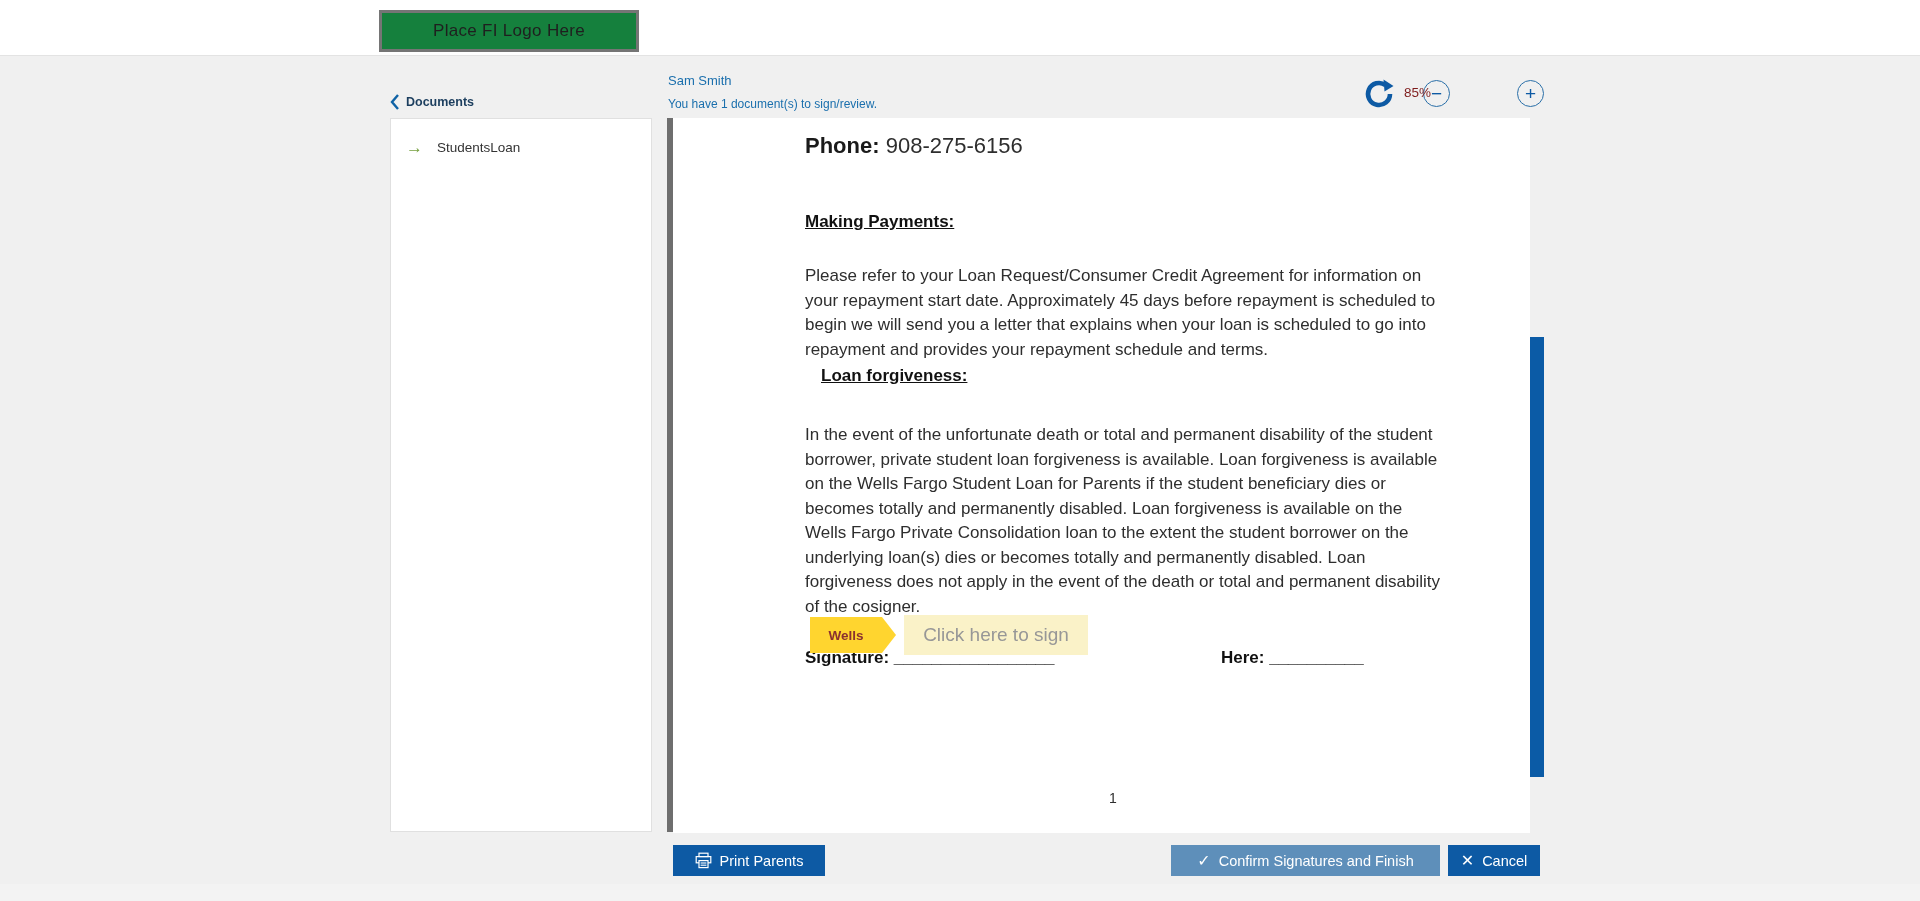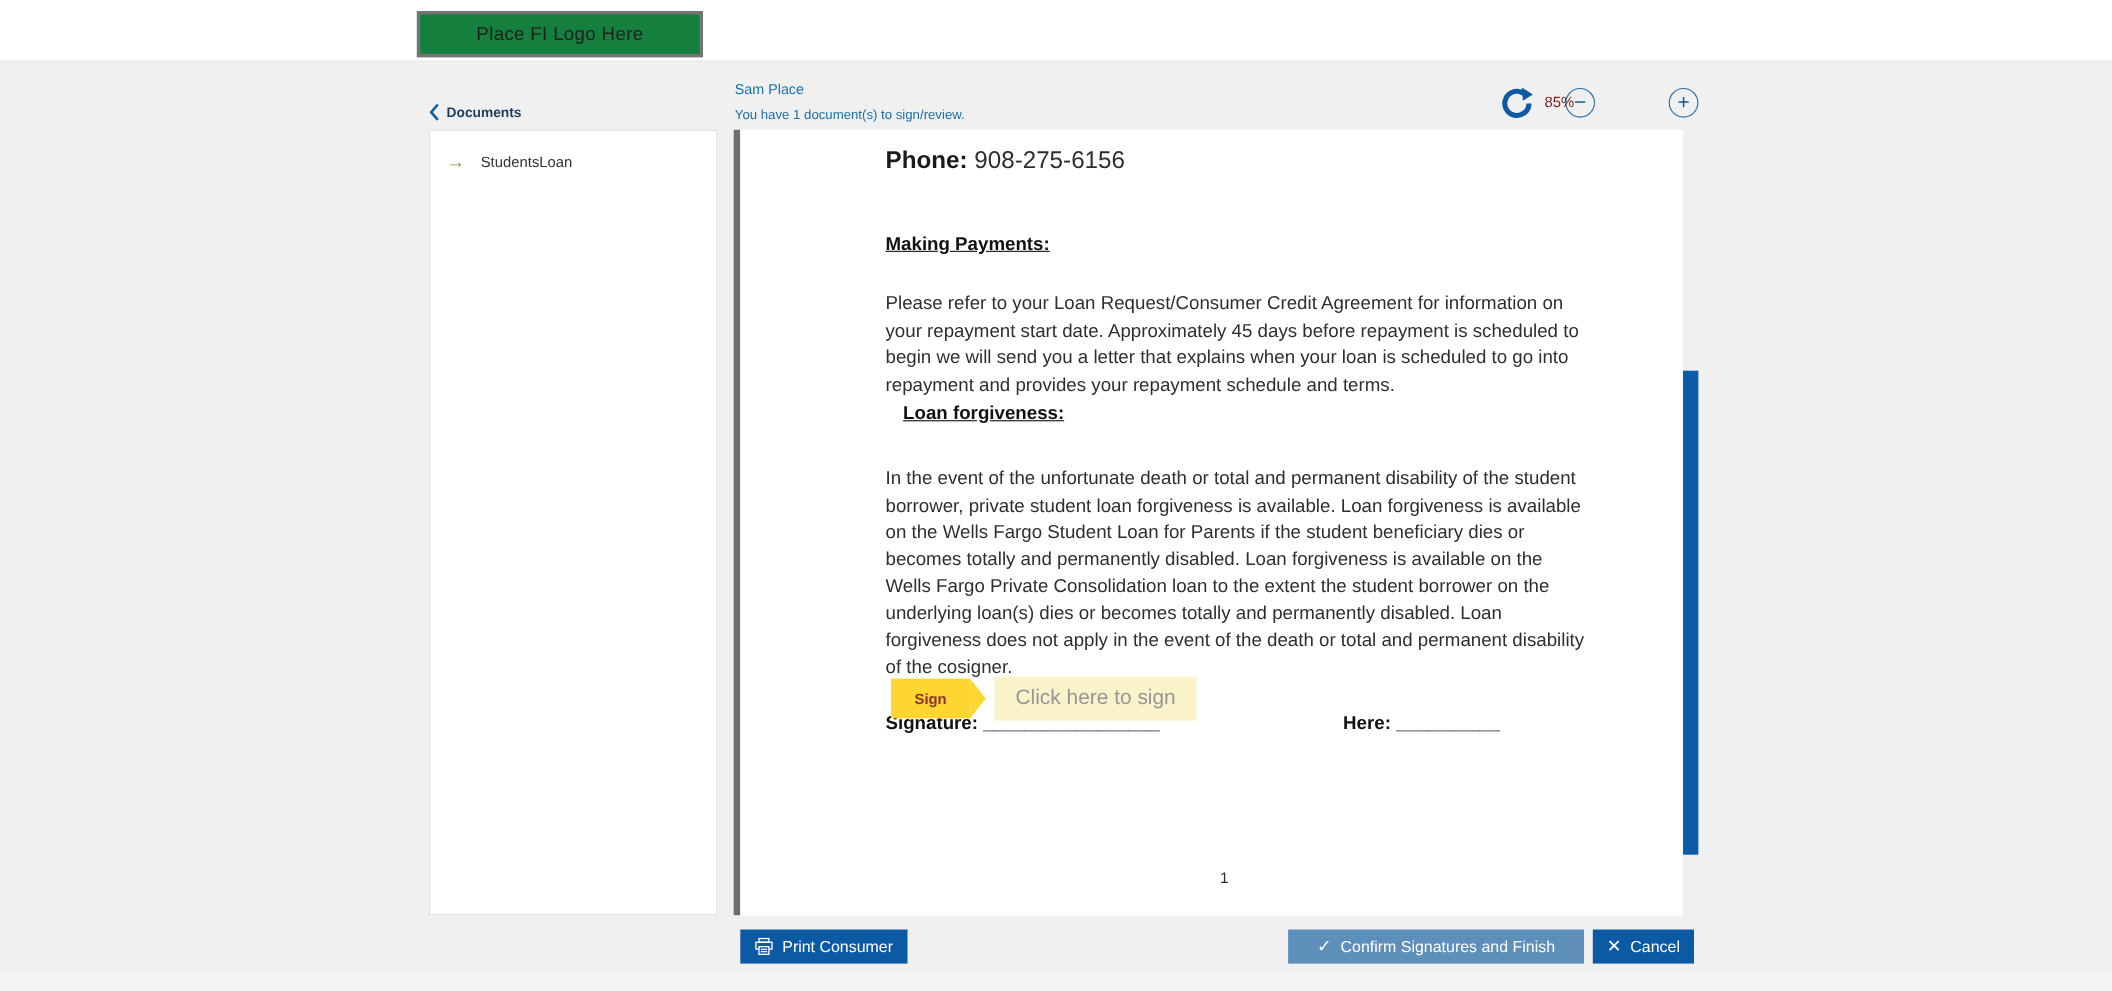--- a/index.html
+++ b/index.html
@@ -98,21 +98,21 @@
   <div class="logo-box">Place FI Logo Here</div>
 </div>
 
 <div class="back-nav">
   <svg width="10" height="18" viewBox="0 0 10 18">
     <polyline points="8,2 2,9 8,16" fill="none" stroke="#0f62a5" stroke-width="2.4"></polyline>
   </svg>
   <span class="label">Documents</span>
 </div>
 
-<div class="user-name">Sam Place</div>
+<div class="user-name">Sam Smith</div>
 <div class="doc-notice">You have 1 document(s) to sign/review.</div>
 
 <div class="refresh-btn">
   <svg width="30" height="30" viewBox="0 0 30 30">
     <path d="M 26 15 A 11 11 0 1 1 21.5 6.1" fill="none" stroke="#0d5aa4" stroke-width="4.6"></path>
     <polygon points="19.5,0.5 29.5,7 20.5,12.5" fill="#0d5aa4"></polygon>
   </svg>
 </div>
 <div class="circle-btn minus-btn">
   <span>−</span>
@@ -136,21 +136,21 @@
     <b>Phone:</b>
     <span>908-275-6156</span>
   </div>
 
   <div class="doc-heading h-making">Making Payments:</div>
   <p class="doc-para p-making">Please refer to your Loan Request/Consumer Credit Agreement for information on your repayment start date. Approximately 45 days before repayment is scheduled to begin we will send you a letter that explains when your loan is scheduled to go into repayment and provides your repayment schedule and terms.</p>
 
   <div class="doc-heading h-forgive">Loan forgiveness:</div>
   <p class="doc-para p-forgive">In the event of the unfortunate death or total and permanent disability of the student borrower, private student loan forgiveness is available. Loan forgiveness is available on the Wells Fargo Student Loan for Parents if the student beneficiary dies or becomes totally and permanently disabled. Loan forgiveness is available on the Wells Fargo Private Consolidation loan to the extent the student borrower on the underlying loan(s) dies or becomes totally and permanently disabled. Loan forgiveness does not apply in the event of the death or total and permanent disability of the cosigner.</p>
 
-  <div class="sign-tab">Sign</div>
+  <div class="sign-tab">Wells</div>
   <div class="sign-cta">Click here to sign</div>
 
   <div class="sig-row">
     <span class="sig-field">
       <span>Signature:</span>
       <span>_________________</span>
     </span>
     <span class="date-field">
       <span>Here:</span>
       <span>__________</span>
@@ -163,21 +163,21 @@
 <div class="page-scrollbar"></div>
 
 <button class="btn print-btn">
   <svg width="17" height="17" viewBox="0 0 17 17">
     <rect x="4" y="1.2" width="9" height="3.4" fill="none" stroke="#ffffff" stroke-width="1.2"></rect>
     <rect x="1.2" y="4.6" width="14.6" height="6.2" fill="none" stroke="#ffffff" stroke-width="1.2"></rect>
     <rect x="4" y="8.6" width="9" height="7" fill="#0d5aa4" stroke="#ffffff" stroke-width="1.2"></rect>
     <line x1="5.6" y1="11" x2="11.4" y2="11" stroke="#ffffff" stroke-width="1.1"></line>
     <line x1="5.6" y1="13.2" x2="11.4" y2="13.2" stroke="#ffffff" stroke-width="1.1"></line>
   </svg>
-  <span>Print Consumer</span>
+  <span>Print Parents</span>
 </button>
 
 <button class="btn confirm-btn">
   <span class="glyph">✓</span>
   <span>Confirm Signatures and Finish</span>
 </button>
 
 <button class="btn cancel-btn">
   <span class="glyph">✕</span>
   <span>Cancel</span>

